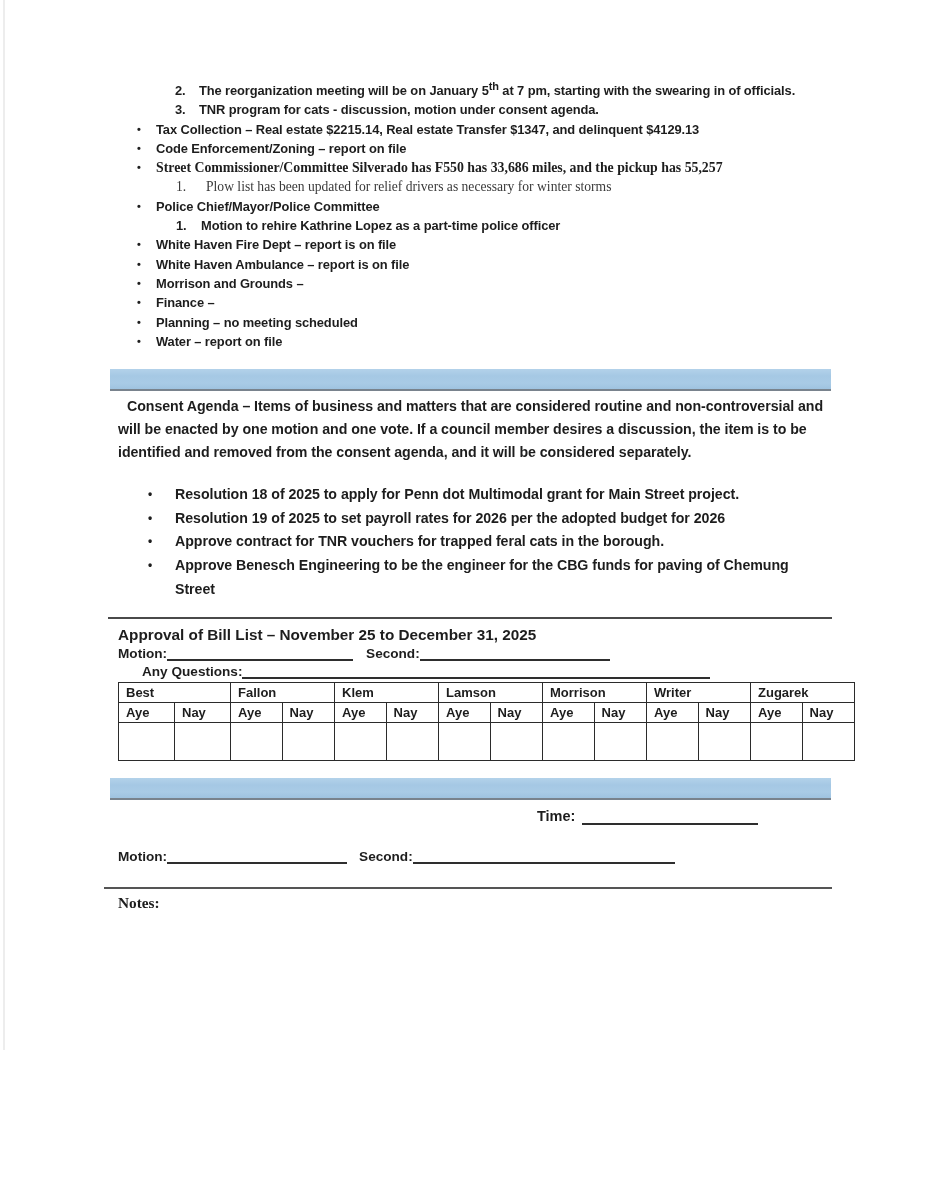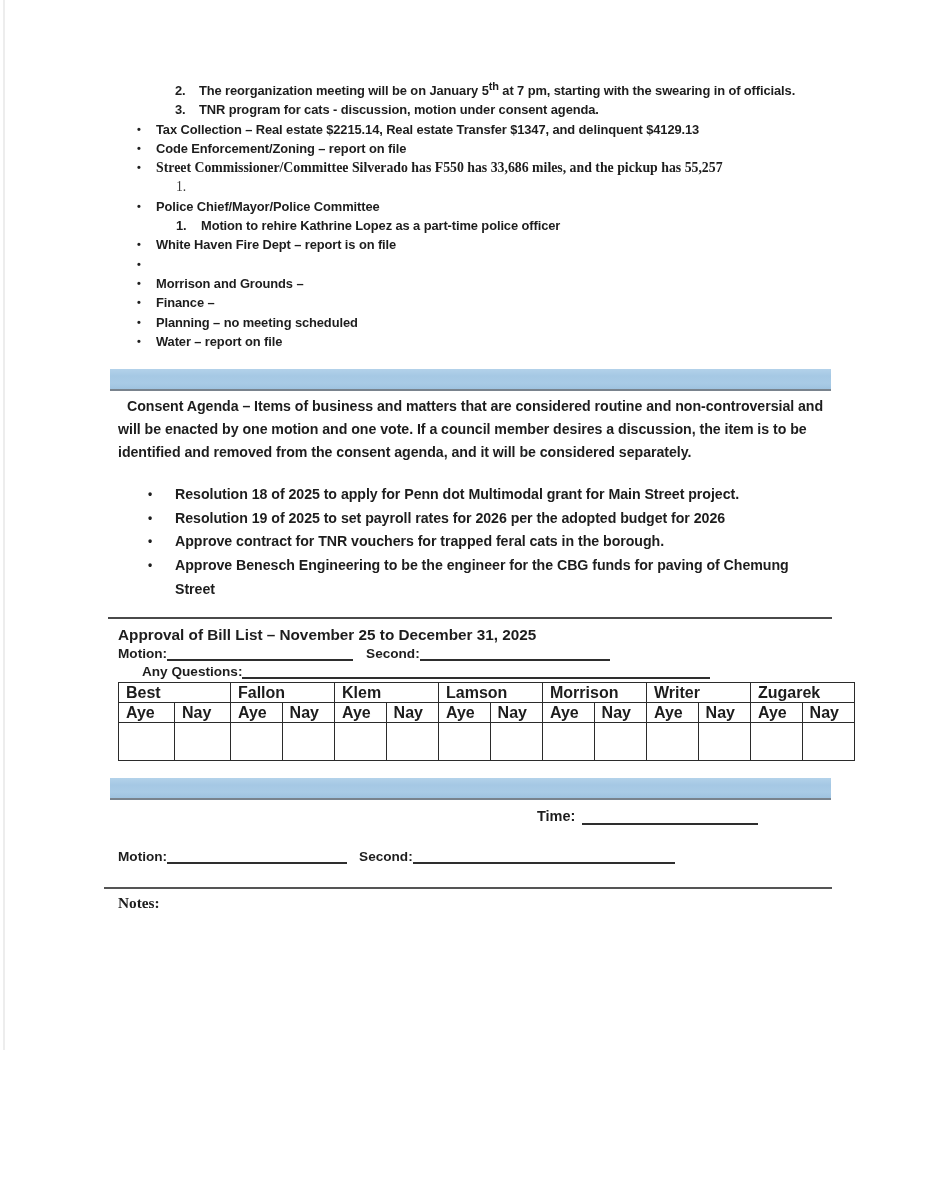--- a/index.html
+++ b/index.html
@@ -53,21 +53,21 @@
   .bl-title{position:absolute;left:118px;top:626px;font-size:15.3px;font-weight:700;}
   .formline{position:absolute;left:118px;white-space:nowrap;font-size:13.6px;font-weight:700;}
   .fl-bill-motion{top:646px;}
   .fl-anyq{top:664px;margin-left:24px;}
   .fl-adj-motion{top:849px;}
   .ul{display:inline-block;height:13px;border-bottom:2px solid #2e2e2e;vertical-align:bottom;}
   .gap{display:inline-block;}
 
   
   .vtable{position:absolute;left:118px;top:682px;border-collapse:collapse;table-layout:fixed;}
-  .vtable td{border:1.6px solid #2b2b2b;padding:0 0 0 7px;font-size:16px;font-weight:700;
+  .vtable td{border:1.6px solid #2b2b2b;padding:0 0 0 7px;font-size:13px;font-weight:700;
              vertical-align:middle;overflow:hidden;}
   .vtable .r-name td{height:19px;}
   .vtable .r-vote td{height:19px;}
   .vtable .r-blank td{height:37px;}
 
   
   .adj-title{position:absolute;left:118px;top:808px;font-size:15.3px;font-weight:700;}
   .time-label{position:absolute;left:537px;top:808px;font-size:14.5px;font-weight:700;}
   .time-ul{position:absolute;left:582px;top:810px;width:176px;height:13px;
            border-bottom:2px solid #2e2e2e;}
@@ -96,35 +96,37 @@
     <div class="pline ind-bul">
       <span class="mk">•</span>
       <span>Code Enforcement/Zoning –  report on file</span>
     </div>
     <div class="pline ind-bul serif-b">
       <span class="mk" style="font-family:'Liberation Sans',sans-serif;">•</span>
       <span>Street Commissioner/Committee Silverado has F550 has 33,686 miles, and the pickup has 55,257</span>
     </div>
     <div class="pline ind-sub serif-r">
       <span class="mk">1.</span>
+      <span>Plow list has been updated for relief drivers as necessary for winter storms</span>
     </div>
     <div class="pline ind-bul">
       <span class="mk">•</span>
       <span>Police Chief/Mayor/Police Committee</span>
     </div>
     <div class="pline ind-sub">
       <span class="mk">1.</span>
       <span>Motion to rehire Kathrine Lopez as a part-time police officer</span>
     </div>
     <div class="pline ind-bul">
       <span class="mk">•</span>
       <span>White Haven Fire Dept – report is on file</span>
     </div>
     <div class="pline ind-bul">
       <span class="mk">•</span>
+      <span>White Haven Ambulance – report is on file</span>
     </div>
     <div class="pline ind-bul">
       <span class="mk">•</span>
       <span>Morrison and Grounds –</span>
     </div>
     <div class="pline ind-bul">
       <span class="mk">•</span>
       <span>Finance –</span>
     </div>
     <div class="pline ind-bul">

